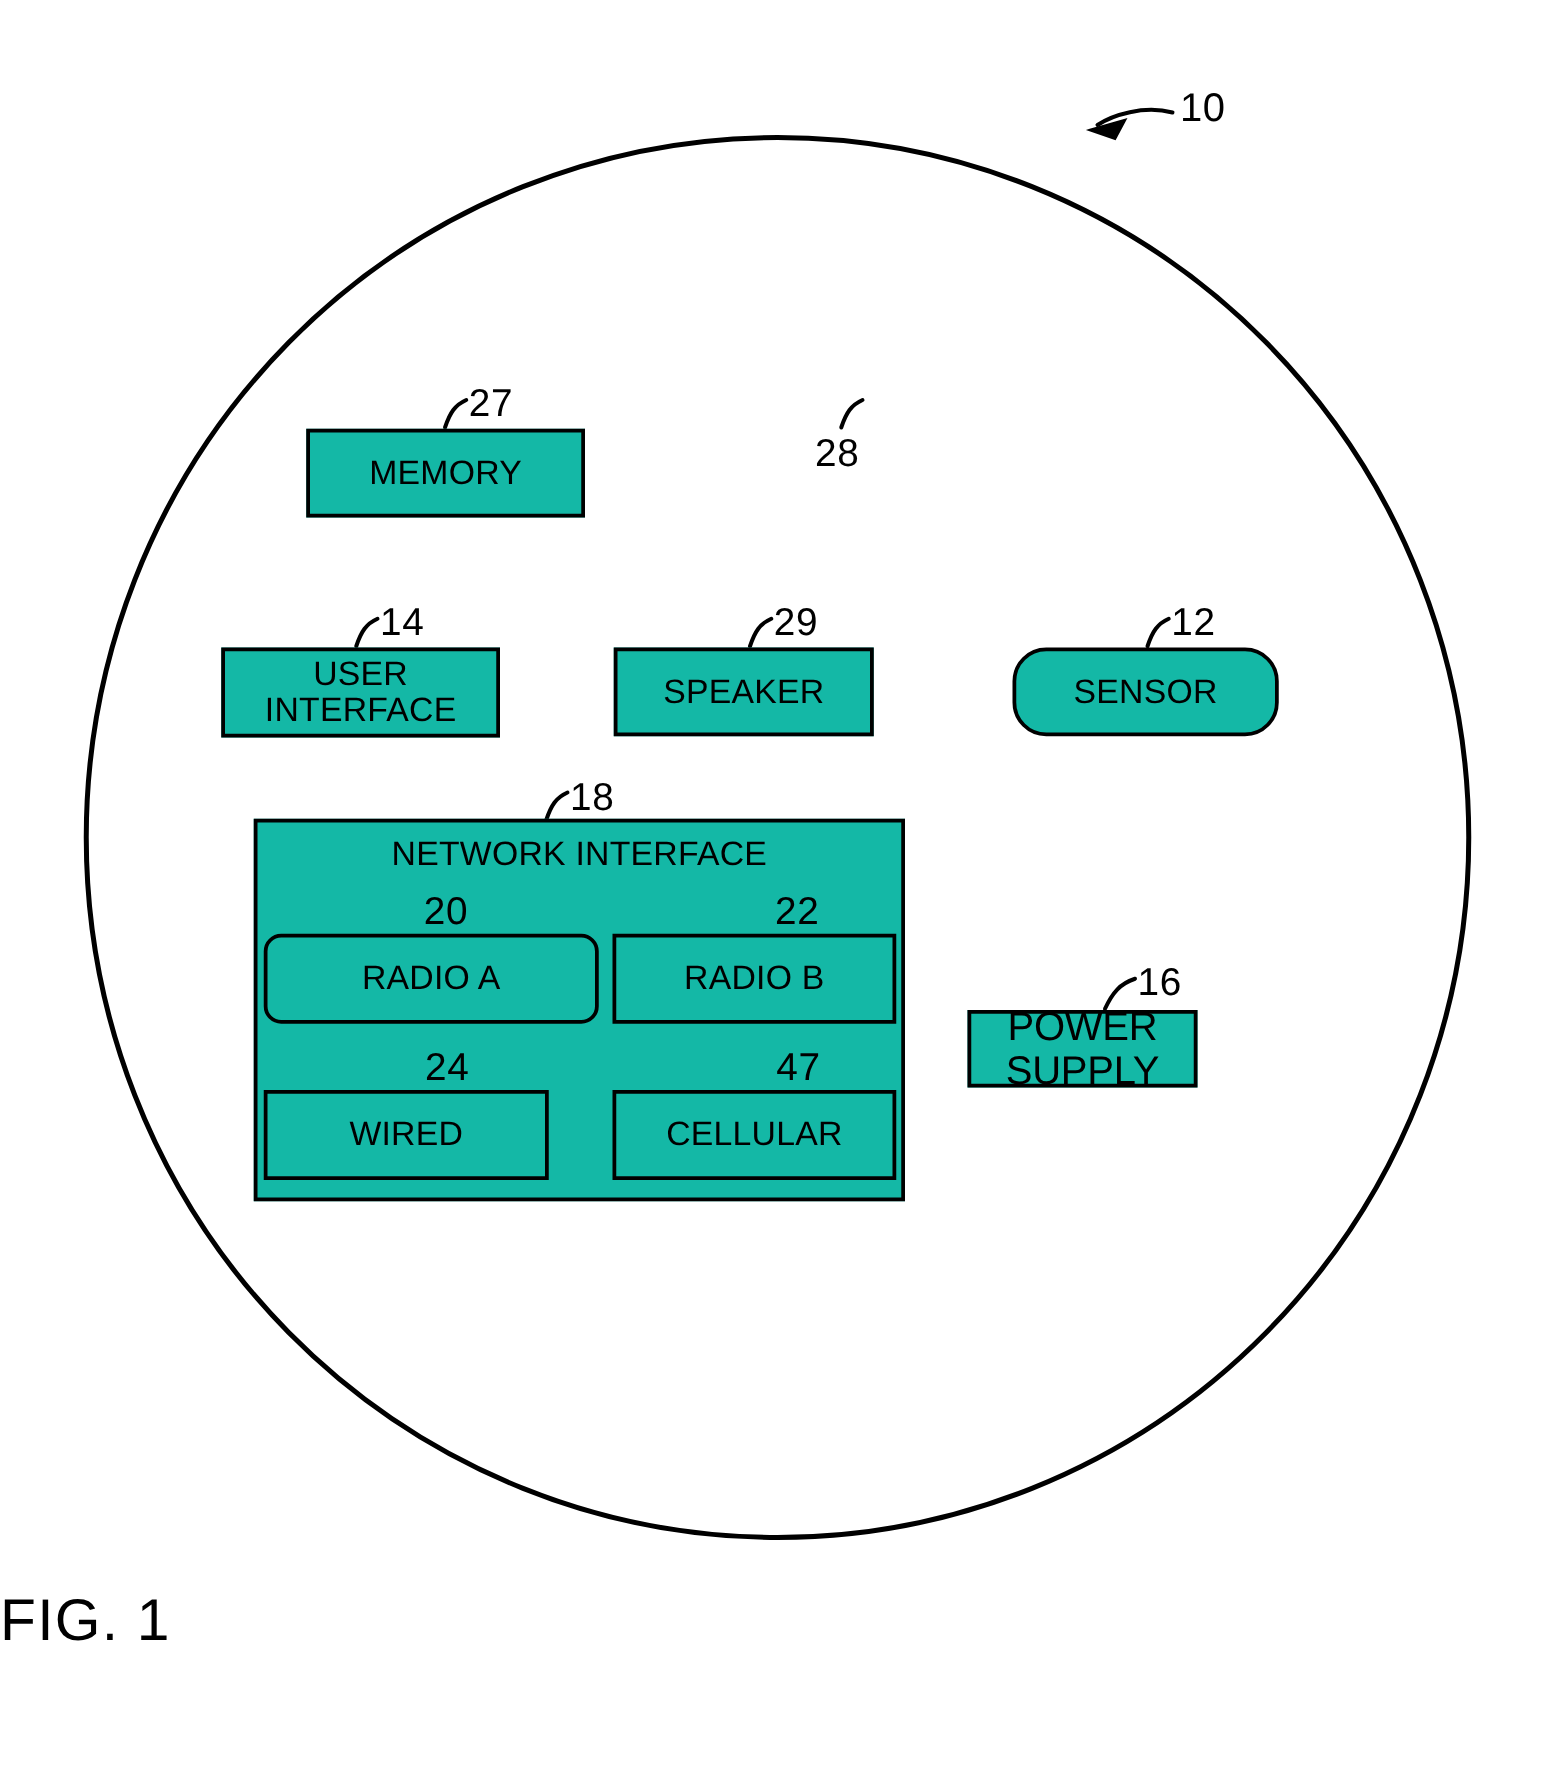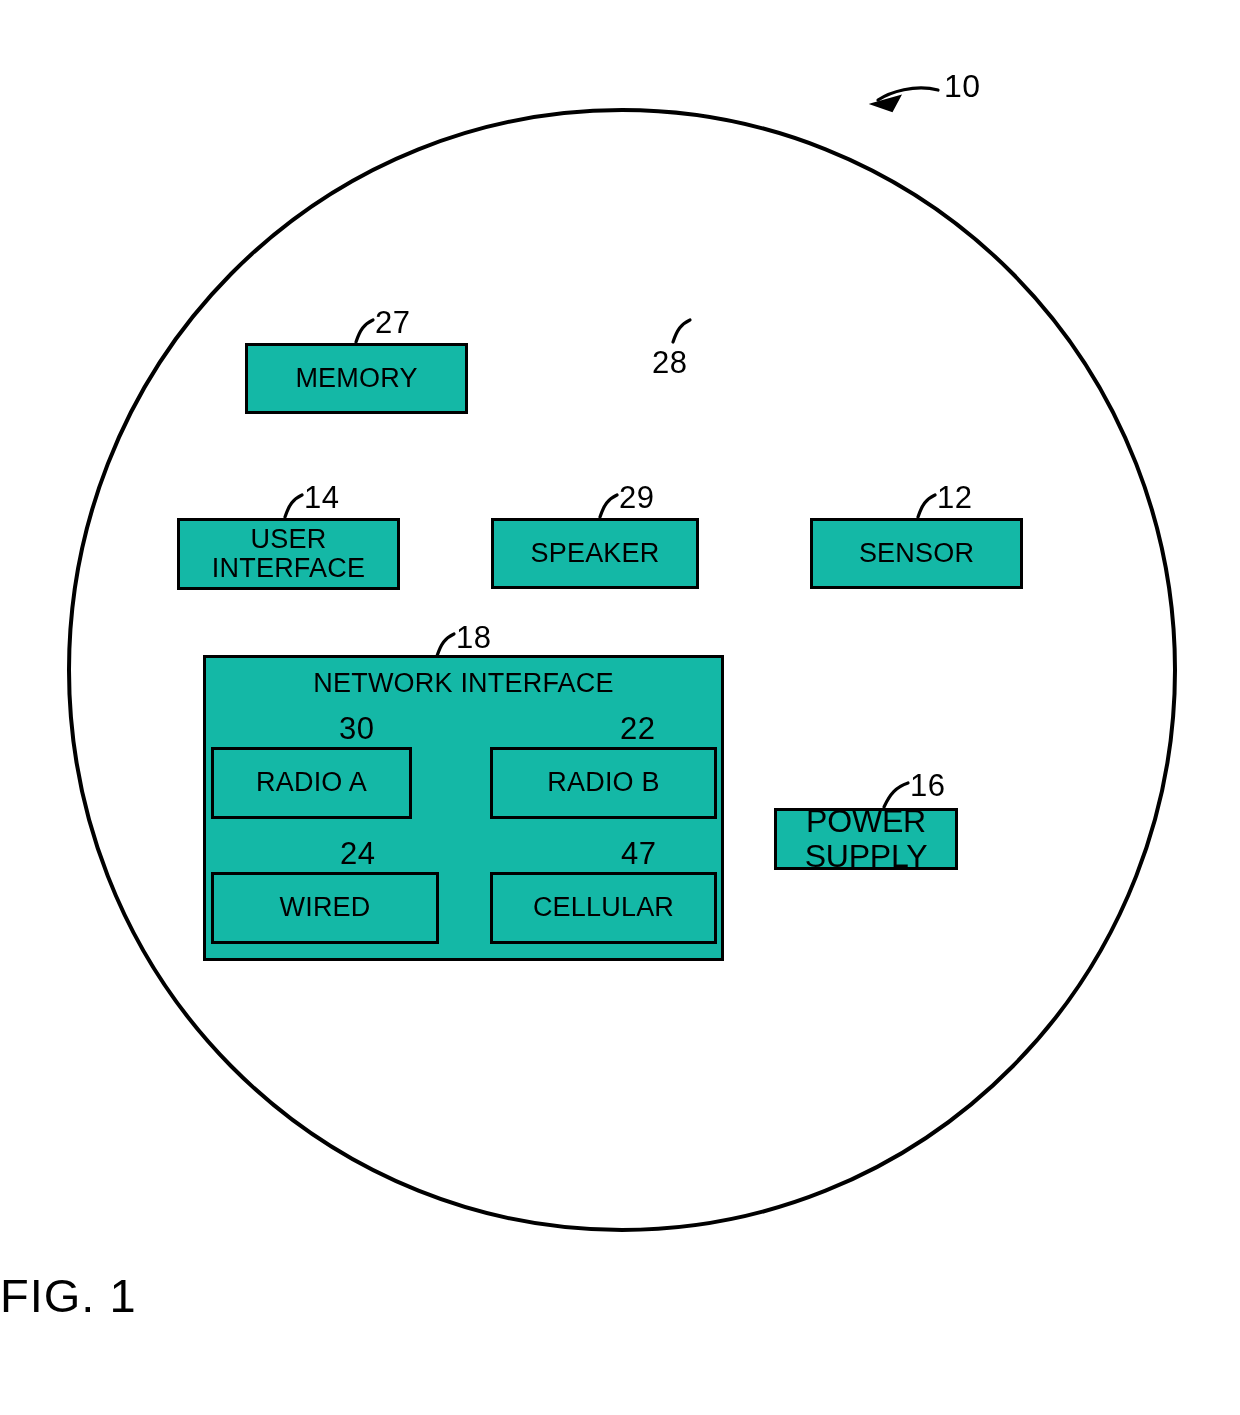--- a/index.html
+++ b/index.html
@@ -53,38 +53,38 @@
     display: block;
     white-space: pre-line;
   }
 
   
   #box-memory       { left: 245px; top: 343px;  width: 223px; height: 71px;  font-size: 27px; }
   #box-processors   { left: 563px; top: 343px;  width: 223px; height: 71px;  font-size: 27px; }
 
   #box-user-interface { left: 177px; top: 518px; width: 223px; height: 72px; font-size: 27px; }
   #box-speaker      { left: 491px; top: 518px;  width: 208px; height: 71px;  font-size: 27px; }
-  #box-sensor       { left: 810px; top: 518px;  width: 213px; height: 71px;  font-size: 27px; }
+  #box-sensor       { left: 810px; top: 518px;  width: 213px; height: 71px;  font-size: 27px; border-radius: 27px; }
 
   #box-network-interface {
     left: 203px; top: 655px; width: 521px; height: 306px;
     display: block;
     padding: 0;
   }
   #network-interface-title {
     position: absolute;
     left: 0;
     top: 11px;
     width: 100%;
     text-align: center;
     font-size: 27px;
     white-space: nowrap;
   }
 
-  #box-radio-a   { left: 211px; top: 747px;  width: 201px; height: 72px; font-size: 27px; }
+  #box-radio-a   { left: 211px; top: 747px;  width: 268px; height: 72px; font-size: 27px; border-radius: 14px; }
   #box-radio-b   { left: 490px; top: 747px;  width: 227px; height: 72px; font-size: 27px; }
   #box-wired     { left: 211px; top: 872px;  width: 228px; height: 72px; font-size: 27px; }
   #box-cellular  { left: 490px; top: 872px;  width: 227px; height: 72px; font-size: 27px; }
 
   #box-power-supply { left: 774px; top: 808px; width: 184px; height: 62px; font-size: 32px; }
   #box-power-supply .box-label { letter-spacing: -0.2px; }
 
   
   .ref-num {
     position: absolute;
@@ -189,21 +189,21 @@
     <span class="box-label">POWER SUPPLY</span>
   </div>
 
   <div class="ref-num" id="ref-10">10</div>
   <div class="ref-num" id="ref-27">27</div>
   <div class="ref-num" id="ref-28">28</div>
   <div class="ref-num" id="ref-14">14</div>
   <div class="ref-num" id="ref-29">29</div>
   <div class="ref-num" id="ref-12">12</div>
   <div class="ref-num" id="ref-18">18</div>
-  <div class="ref-num" id="ref-20">30</div>
+  <div class="ref-num" id="ref-20">20</div>
   <div class="ref-num" id="ref-22">22</div>
   <div class="ref-num" id="ref-24">24</div>
   <div class="ref-num" id="ref-26">47</div>
   <div class="ref-num" id="ref-16">16</div>
 
   <div id="figure-caption">FIG. 1</div>
 
 </div>
 
 </body></html>

